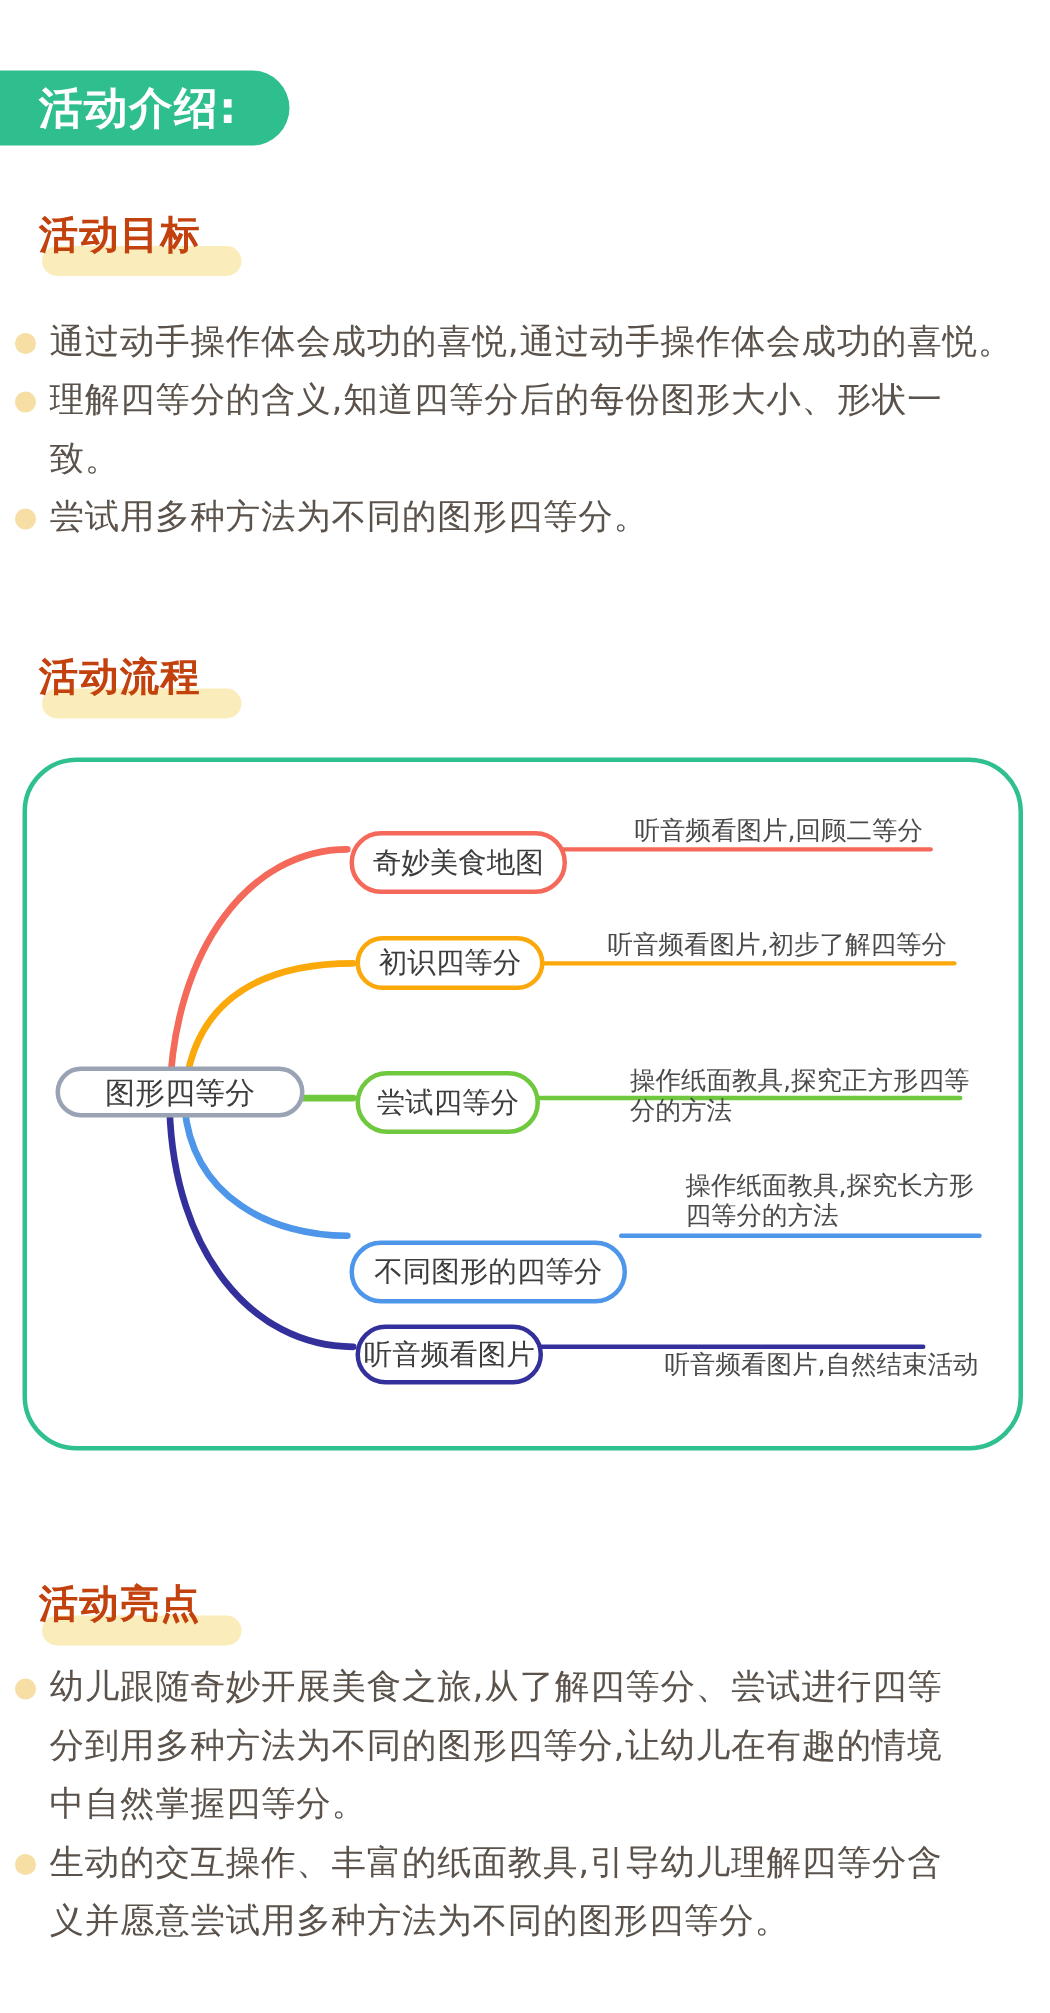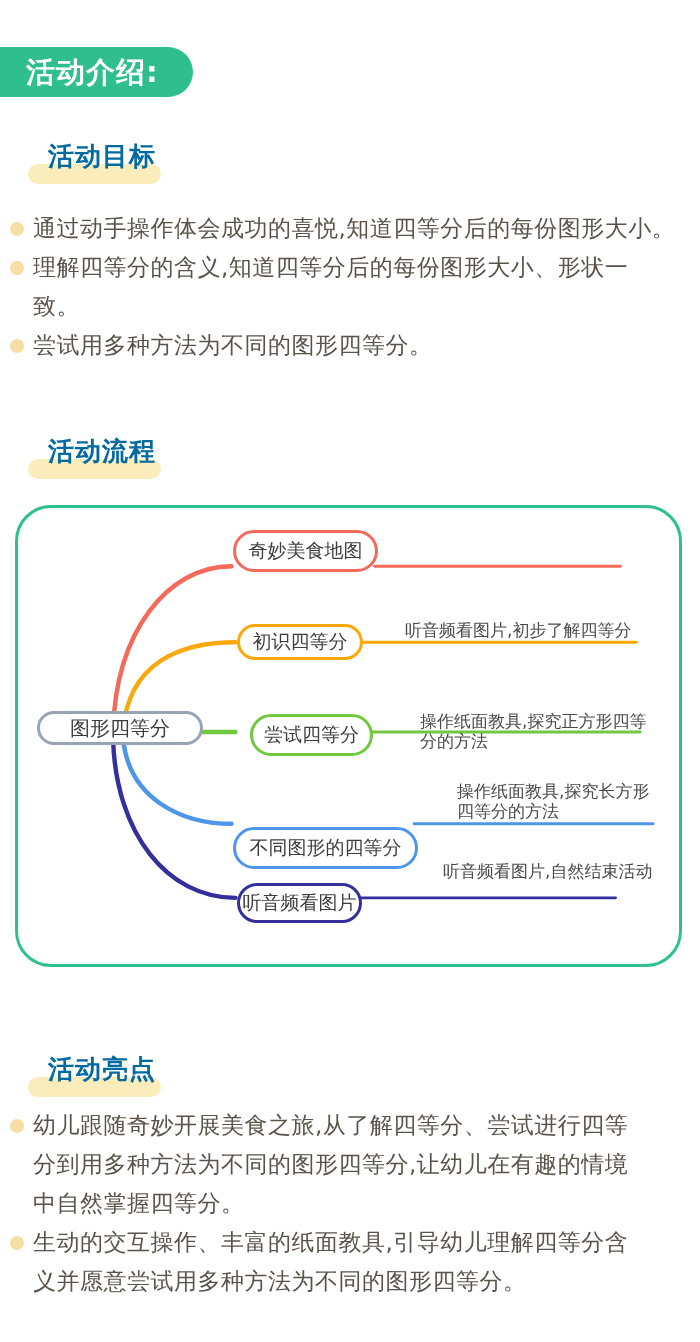--- a/index.html
+++ b/index.html
@@ -16,22 +16,22 @@
     position:absolute; left:0; top:47px; height:50px;
     background:#2FBE8E;
     border-radius:0 25px 25px 0;
     color:#ffffff; font-size:29px; font-weight:bold;
     line-height:50px; padding:0 34px 0 26px;
     letter-spacing:1px;
   }
 
   
   .section-head {
-    position:absolute; left:48px;
-    font-size:26px; font-weight:bold; color:#0369a1;
+    position:absolute; left:26px;
+    font-size:26px; font-weight:bold; color:#c2410c;
     z-index:2; letter-spacing:1px;
   }
   .head-bar {
     position:absolute; left:28px; width:133px; height:20px;
     background:#FBEDBB; border-radius:10px; z-index:1;
   }
   .head-goals { top:139px; }
   .bar-goals  { top:164px; }
   .head-process { top:434px; }
   .bar-process  { top:459px; }
@@ -64,56 +64,56 @@
   .node {
     position:absolute; background:#ffffff;
     border:3px solid #999; border-radius:22px; box-sizing:border-box;
     display:flex; align-items:center; justify-content:center;
     font-size:19px; color:#3D3D3D; white-space:nowrap;
   }
   .root-node {
     left:19px; top:203px; width:166px; height:34px;
     border-color:#99A3B3; border-radius:26px; font-size:20px; z-index:3;
   }
-  .n1 { left:215px; top:22px;  width:145px; height:42px; border-color:#F4695A; }
+  .n1 { left:215px; top:46px;  width:145px; height:42px; border-color:#F4695A; }
   .n2 { left:219px; top:116px; width:126px; height:36px; border-color:#FBA80B; }
-  .n3 { left:232px; top:206px; width:123px; height:42px; border-color:#6FC83E; }
+  .n3 { left:219px; top:206px; width:123px; height:42px; border-color:#6FC83E; }
   .n4 { left:215px; top:299px; width:185px; height:42px; border-color:#4D96E9;margin-top:20px; }
   .n5 { left:219px; top:375px; width:125px; height:40px; border-color:#34309B; }
 
   .leaf {
     position:absolute; font-size:17px; line-height:20px;
     color:#4A4A4A; white-space:pre-line;
   }
   .l1 { left:405px; top:36px;  }
   .l2 { left:387px; top:112px; }
   .l3 { left:402px; top:180px;margin-top:23px; }
   .l4 { left:439px; top:273px; }
-  .l5 { left:387px; top:353px;padding-left:38px; }
+  .l5 { left:387px; top:392px;padding-left:38px; }
 
   .stroke-red    { stroke:#F4695A; }
   .stroke-orange { stroke:#FBA80B; }
   .stroke-green  { stroke:#6FC83E; }
   .stroke-blue   { stroke:#4D96E9; }
   .stroke-navy   { stroke:#34309B; }
   .curve { fill:none; stroke-width:4.5px; stroke-linecap:round; }
   .uline { fill:none; stroke-width:3px; stroke-linecap:round; }
 </style>
 </head>
 <body>
 
 <div class="badge">活动介绍:</div>
 
 <div class="head-bar bar-goals"></div>
 <div class="section-head head-goals">活动目标</div>
 
 <div class="bullet-list list-goals">
   <div class="bullet-item">
     <span class="dot"></span>
-    <span class="bullet-text">通过动手操作体会成功的喜悦,知道四等分后的每份图形大小。</span>
+    <span class="bullet-text">通过动手操作体会成功的喜悦,通过动手操作体会成功的喜悦。</span>
   </div>
   <div class="bullet-item">
     <span class="dot"></span>
     <span class="bullet-text">理解四等分的含义,知道四等分后的每份图形大小、形状一
 致。</span>
   </div>
   <div class="bullet-item">
     <span class="dot"></span>
     <span class="bullet-text">尝试用多种方法为不同的图形四等分。</span>
   </div>
@@ -139,20 +139,21 @@
   </svg>
 
   <div class="node root-node">图形四等分</div>
 
   <div class="node n1">奇妙美食地图</div>
   <div class="node n2">初识四等分</div>
   <div class="node n3">尝试四等分</div>
   <div class="node n4">不同图形的四等分</div>
   <div class="node n5">听音频看图片</div>
 
+  <div class="leaf l1">听音频看图片,回顾二等分</div>
   <div class="leaf l2">听音频看图片,初步了解四等分</div>
   <div class="leaf l3">操作纸面教具,探究正方形四等
 分的方法</div>
   <div class="leaf l4">操作纸面教具,探究长方形
 四等分的方法</div>
   <div class="leaf l5">听音频看图片,自然结束活动</div>
 </div>
 
 <div class="head-bar bar-highlights"></div>
 <div class="section-head head-highlights">活动亮点</div>

